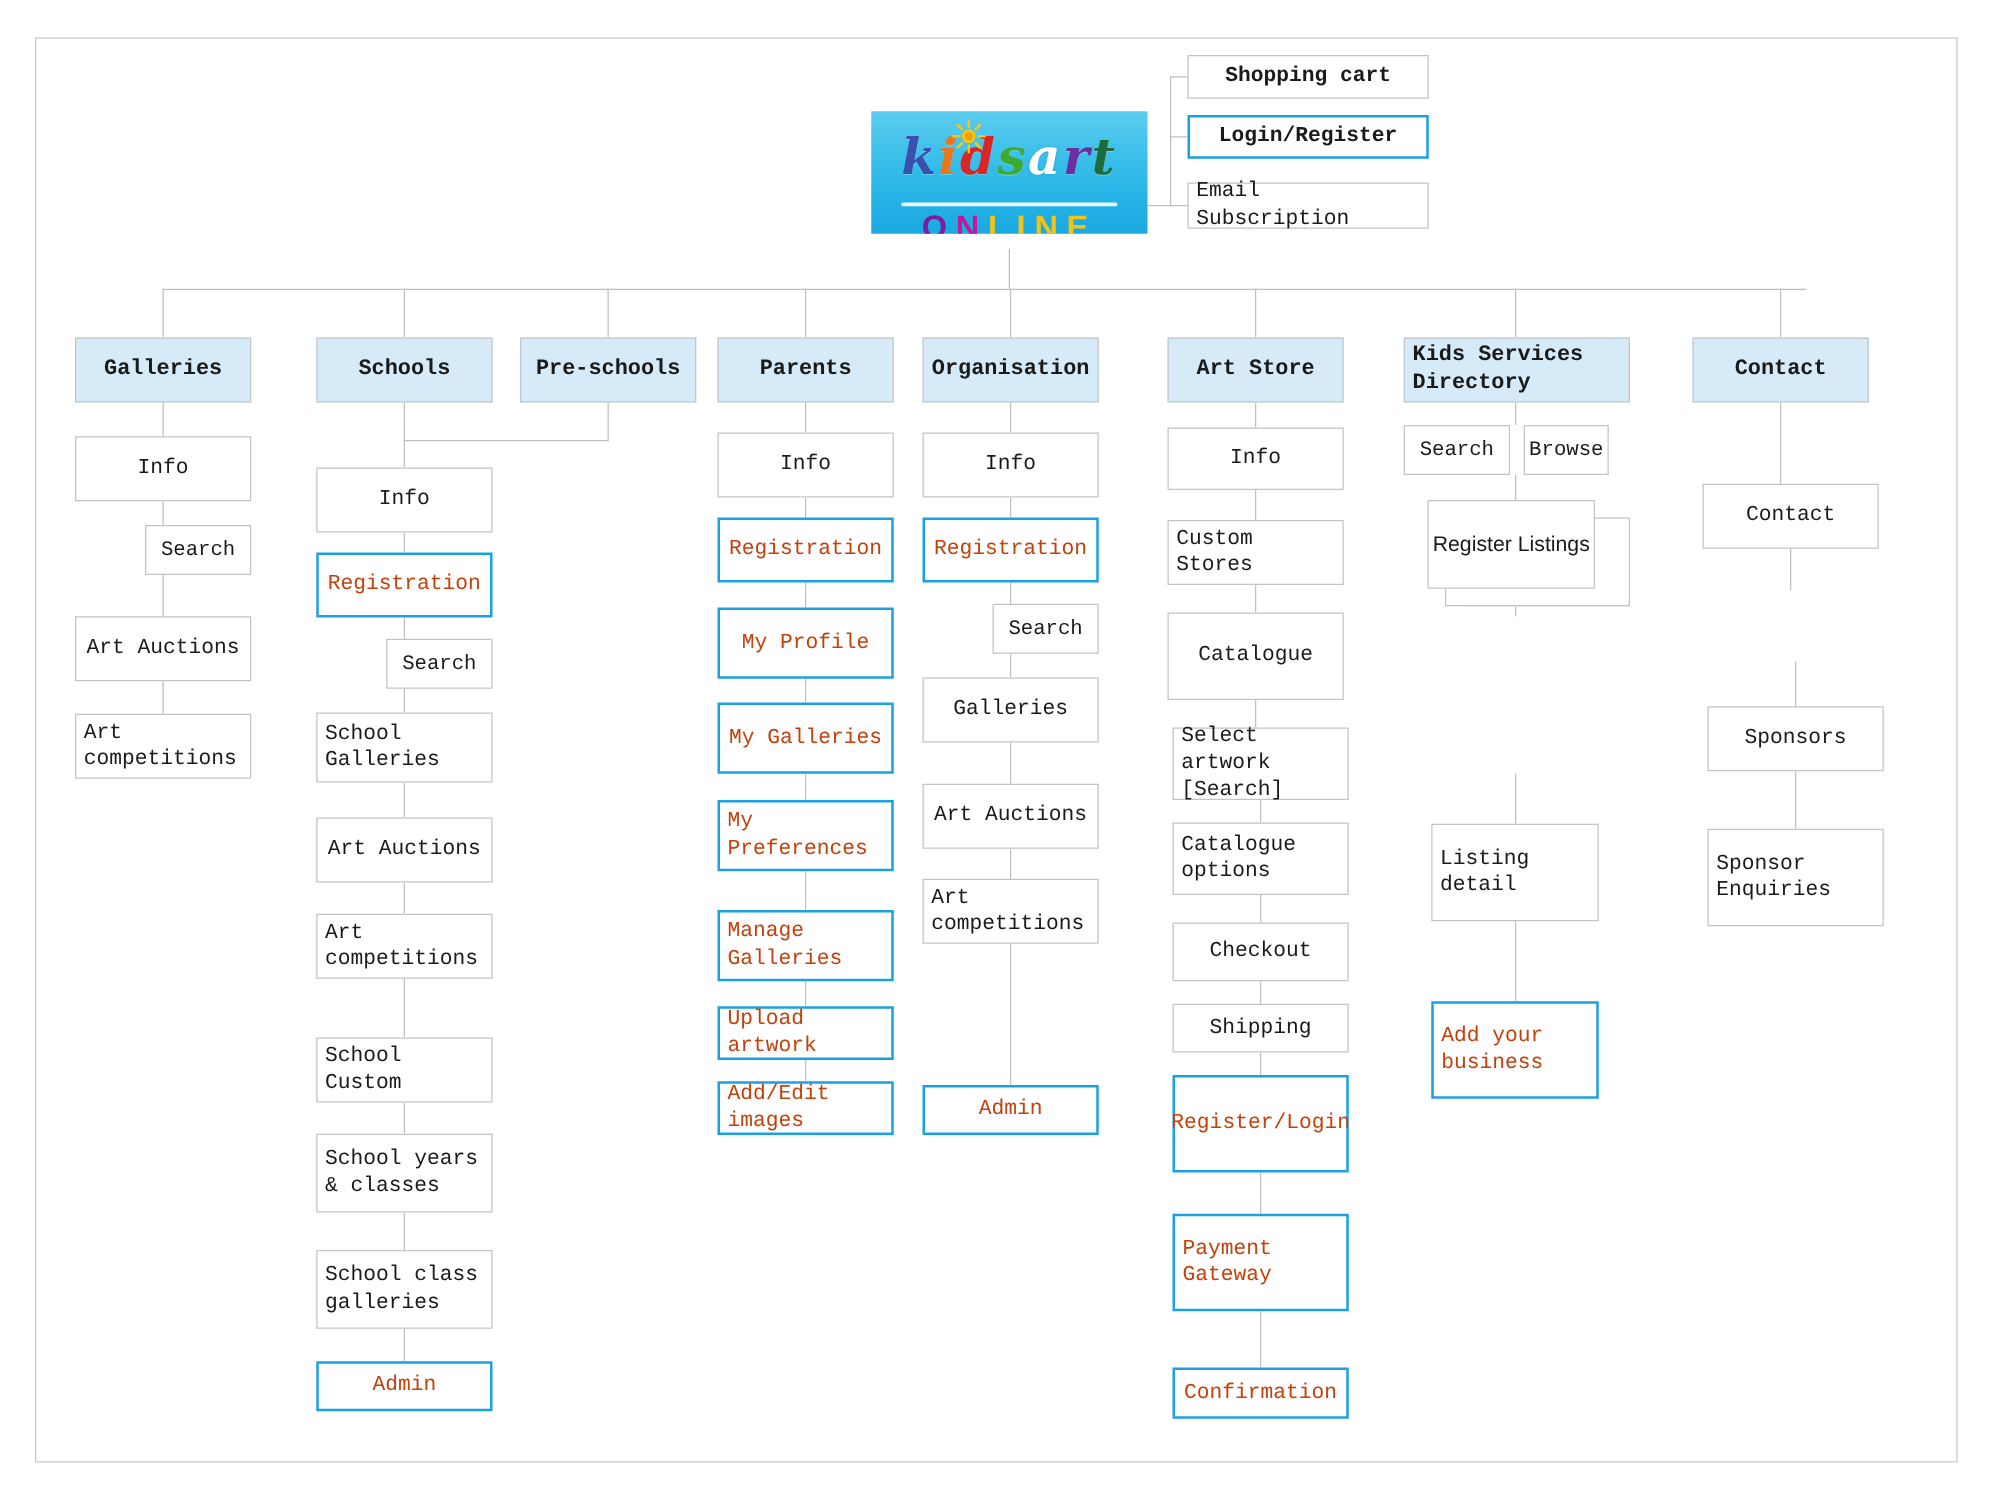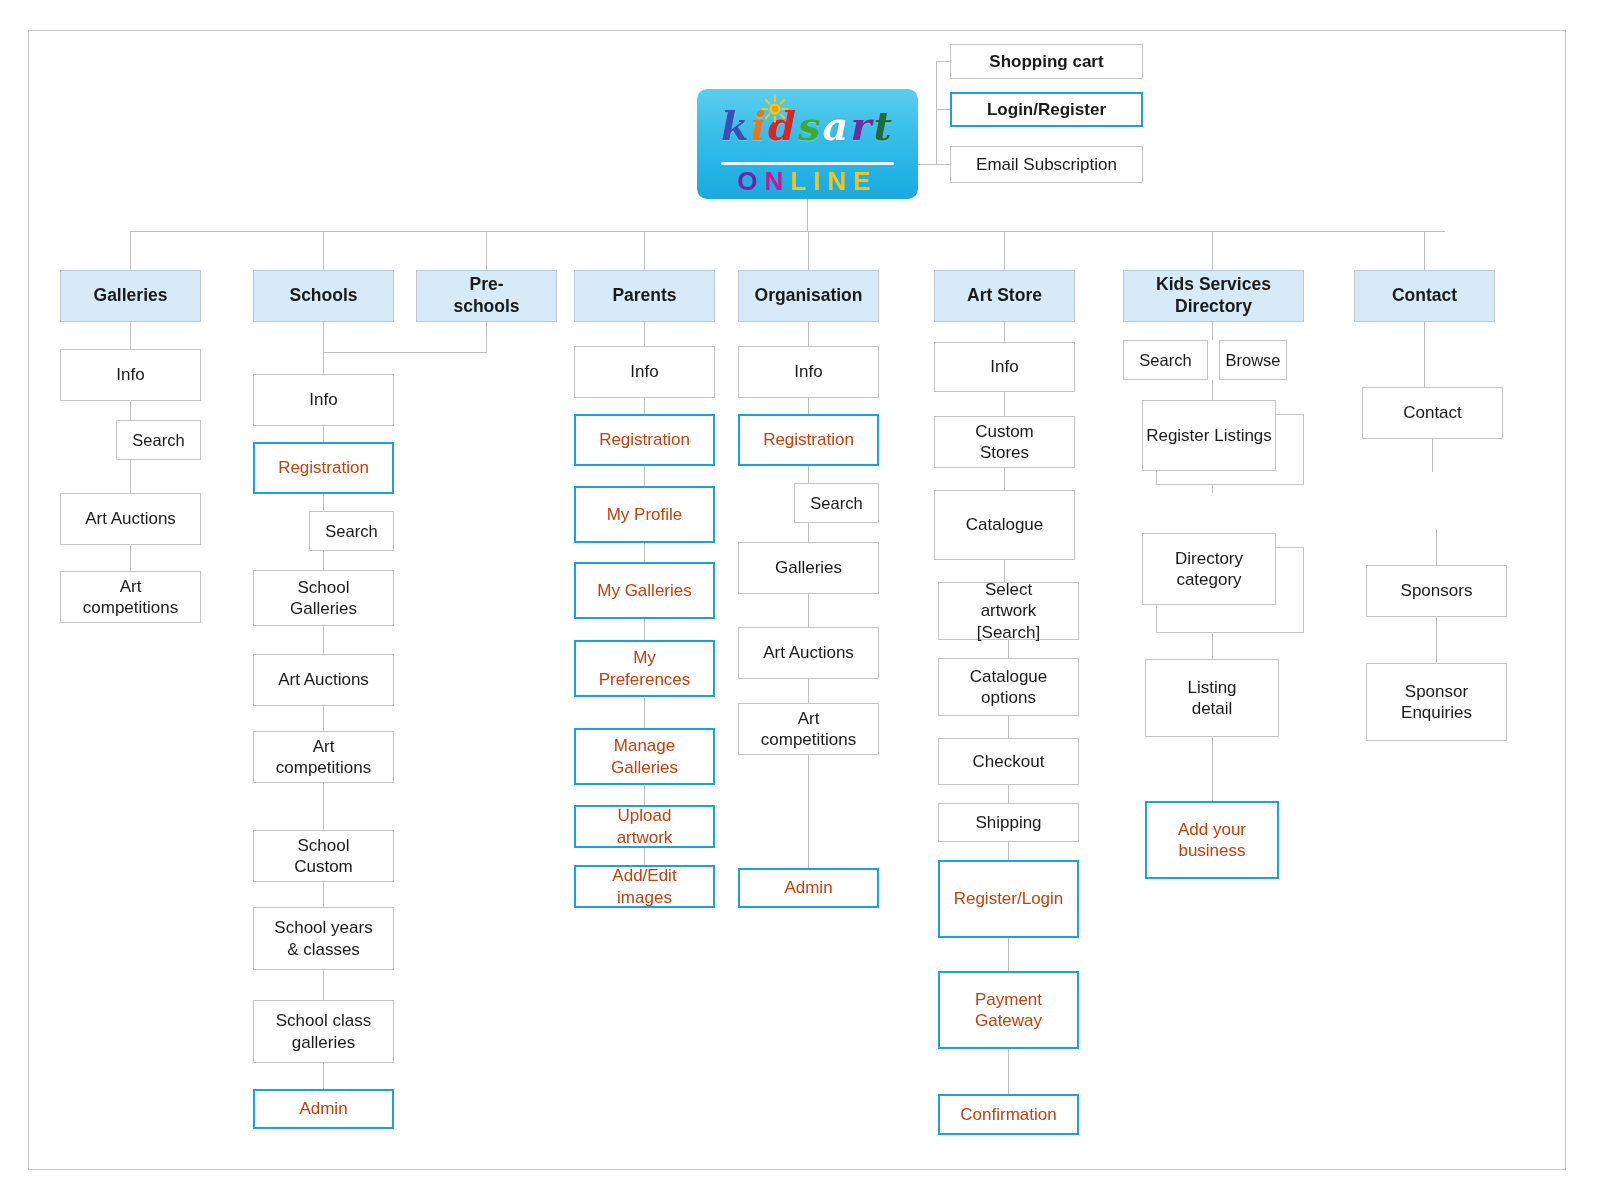--- a/index.html
+++ b/index.html
@@ -36,26 +36,27 @@
 
   
   .box {
     position: absolute;
     box-sizing: border-box;
     border: 1px solid #c4c4c4;
     background: #ffffff;
     display: flex;
     align-items: center;
     justify-content: center;
-    text-align: center;
+    text-align: left;
     color: #1a1a1a;
     font-size: 17px;
     line-height: 1.25;
-    padding: 2px 20px;
+    padding: 2px 6px;
     z-index: 5;
+    font-family: Liberation Mono, monospace;
   }
   .box.head {
     background: #d6ebf7;
     border: 1px solid #c0c7cc;
     font-weight: bold;
     font-size: 17.5px;
   }
   .box.blue {
     border: 2px solid #1ba1e2;
     color: #c2410c;
@@ -91,22 +92,22 @@
     line-height: 1.25;
     z-index: 3;
   }
 
   
   #logo {
     position: absolute;
     left: 697px;
     top: 89px;
     width: 221px;
-    height: 110px;
-    border-radius: 10px;
+    height: 98px;
+    border-radius: 0;
     background: linear-gradient(180deg, #5ccdf0 0%, #3cc0ea 35%, #26b4e6 70%, #1aa9e0 100%);
     overflow: hidden;
     z-index: 6;
   }
   #logo .kidsart {
     position: absolute;
     left: 0; right: 0;
     top: 17px;
     text-align: center;
     font-family: "DejaVu Serif", serif;
@@ -296,25 +297,20 @@
   <div class="box sm" style="left:1219px; top:340px; width:68px; height:40px;">Browse</div>
   <div class="ln lnv" style="left:1212px; top:380px; height:20px;"></div>
 
   <div class="stack" style="left:1142px; top:400px; width:162px; height:85px;">
     <div class="layer" style="left:28px; top:28px; width:134px; height:57px;"></div>
     <div class="layer" style="left:14px; top:14px; width:148px; height:71px;"></div>
     <div class="front" style="width:134px; height:71px;">Register Listings</div>
   </div>
   <div class="ln lnv" style="left:1212px; top:471px; height:22px;"></div>
 
-  <div class="stack" style="left:1142px; top:533px; width:162px; height:100px;">
-    <div class="layer" style="left:28px; top:28px; width:134px; height:72px;"></div>
-    <div class="layer" style="left:14px; top:14px; width:148px; height:86px;"></div>
-    <div class="front" style="width:134px; height:72px;">Directory category</div>
-  </div>
   <div class="ln lnv" style="left:1212px; top:619px; height:40px;"></div>
 
   <div class="box" style="left:1145px; top:659px; width:134px; height:78px;">Listing detail</div>
   <div class="ln lnv" style="left:1212px; top:737px; height:64px;"></div>
   <div class="box blue" style="left:1145px; top:801px; width:134px; height:78px;">Add your business</div>
 
   <div class="box head" style="left:1354px; top:270px; width:141px; height:52px;">Contact</div>
   <div class="ln lnv" style="left:1424px; top:322px; height:65px;"></div>
   <div class="box" style="left:1362px; top:387px; width:141px; height:52px;">Contact</div>
   <div class="ln lnv" style="left:1432px; top:439px; height:33px;"></div>

